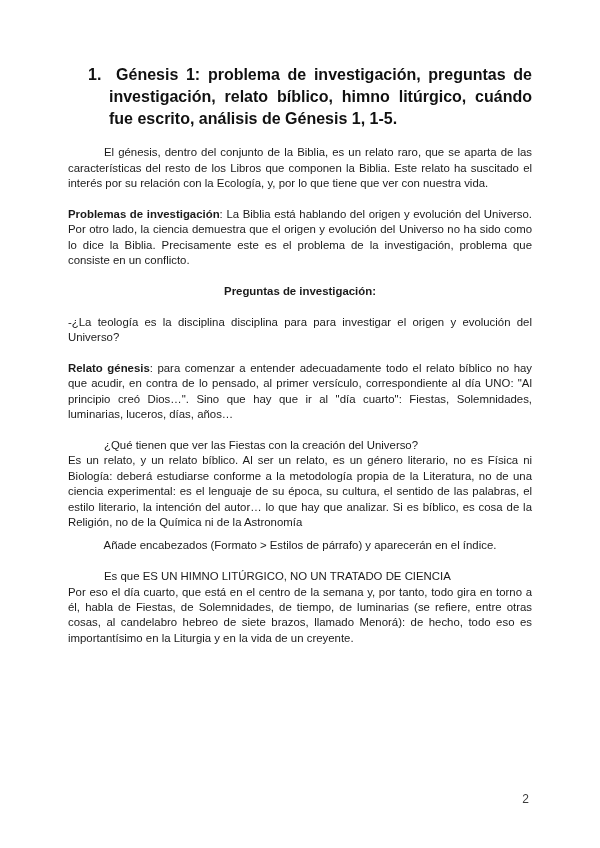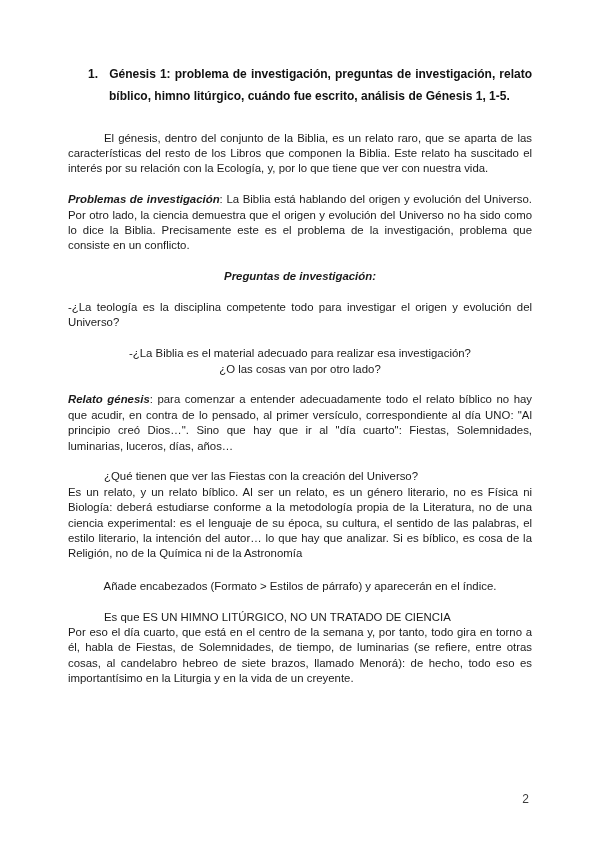--- a/index.html
+++ b/index.html
@@ -22,51 +22,50 @@
   }
   .content {
     position: absolute;
     left: 68px;
     top: 0;
     width: 464px;
     font-size: 11.4px;
     line-height: 15.4px;
   }
   .title {
-    font-size: 12px;
+    font-size: 16px;
     line-height: 21.8px;
     font-weight: bold;
     margin: 64px 0 0 20px;
     padding-left: 21px;
     text-indent: -21px;
     text-align: justify;
     color: #111111;
   }
   .title-num {
     padding-right: 7px;
   }
   .para {
     margin: 15.4px 0 0 0;
     text-align: justify;
   }
   .first {
-    margin-top: 23px;
+    margin-top: 16px;
   }
   .indent {
     text-indent: 36px;
   }
   .left {
     text-align: center;
   }
   .anade {
-    margin-top: 17px;
+    margin-top: 8px;
   }
   b {
     font-weight: bold;
-    font-style: italic;
   }
   .page-number {
     position: absolute;
     right: 71px;
     top: 792px;
     font-size: 12px;
     line-height: 15px;
     color: #3c3c3c;
   }
 </style>
@@ -77,24 +76,23 @@
   <div class="content">
 
     <h1 class="title"><span class="title-num">1.</span> <span>Génesis 1: problema de investigación, preguntas de investigación, relato bíblico, himno litúrgico, cuándo fue escrito, análisis de Génesis 1, 1-5.</span></h1>
 
     <p class="para indent first">El génesis, dentro del conjunto de la Biblia, es un relato raro, que se aparta de las características del resto de los Libros que componen la Biblia. Este relato ha suscitado el interés por su relación con la Ecología, y, por lo que tiene que ver con nuestra vida.</p>
 
     <p class="para"><b>Problemas de investigación</b><span>: La Biblia está hablando del origen y evolución del Universo. Por otro lado, la ciencia demuestra que el origen y evolución del Universo no ha sido como lo dice la Biblia. Precisamente este es el problema de la investigación, problema que consiste en un conflicto.</span></p>
 
     <p class="para left"><b>Preguntas de investigación:</b></p>
 
-    <p class="para">-¿La teología es la disciplina competente todo para investigar el origen y evolución del Universo?</p>
+    <p class="para">-¿La teología es la disciplina disciplina para para investigar el origen y evolución del Universo?</p>
 
 
-    <p class="para left"><span>-¿La Biblia es el material adecuado para realizar esa investigación?</span><br><span>¿O las cosas van por otro lado?</span></p>
 
     <p class="para"><b>Relato génesis</b><span>: para comenzar a entender adecuadamente todo el relato bíblico no hay que acudir, en contra de lo pensado, al primer versículo, correspondiente al día UNO: "Al principio creó Dios…". Sino que hay que ir al "día cuarto": Fiestas, Solemnidades, luminarias, luceros, días, años…</span></p>
 
     <p class="para indent"><span>¿Qué tienen que ver las Fiestas con la creación del Universo?</span><br><span>Es un relato, y un relato bíblico. Al ser un relato, es un género literario, no es Física ni Biología: deberá estudiarse conforme a la metodología propia de la Literatura, no de una ciencia experimental: es el lenguaje de su época, su cultura, el sentido de las palabras, el estilo literario, la intención del autor… lo que hay que analizar. Si es bíblico, es cosa de la Religión, no de la Química ni de la Astronomía</span></p>
 
     <p class="para left anade">Añade encabezados (Formato &gt; Estilos de párrafo) y aparecerán en el índice.</p>
 
     <p class="para indent"><span>Es que ES UN HIMNO LITÚRGICO, NO UN TRATADO DE CIENCIA</span><br><span>Por eso el día cuarto, que está en el centro de la semana y, por tanto, todo gira en torno a él, habla de Fiestas, de Solemnidades, de tiempo, de luminarias (se refiere, entre otras cosas, al candelabro hebreo de siete brazos, llamado Menorá): de hecho, todo eso es importantísimo en la Liturgia y en la vida de un creyente.</span></p>
 
   </div>

